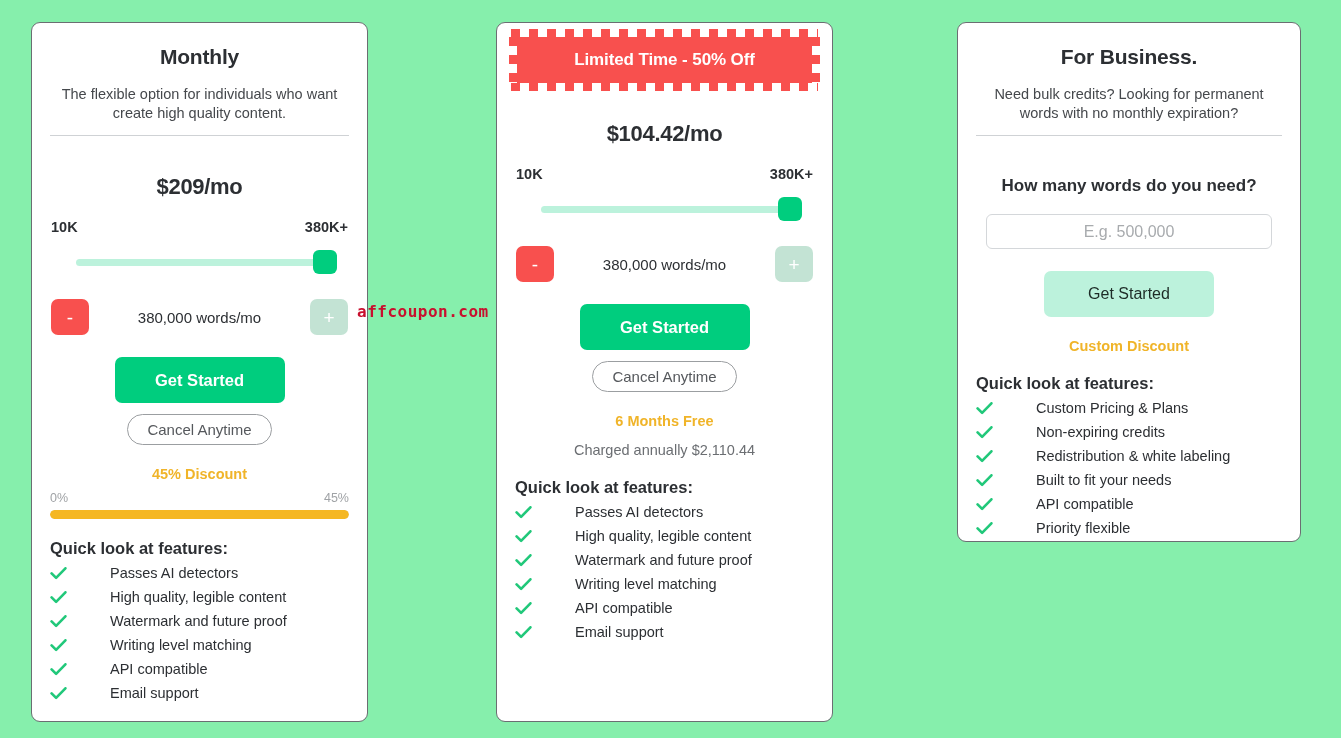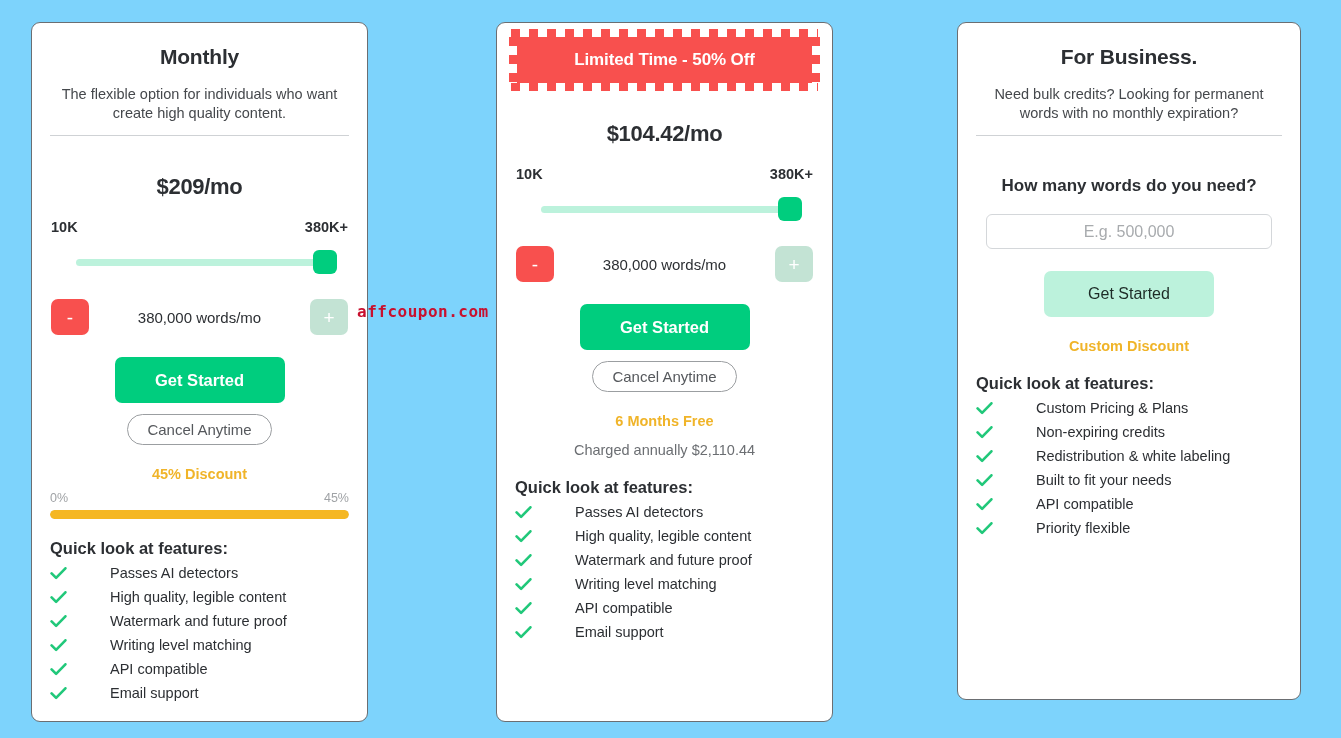--- a/index.html
+++ b/index.html
@@ -9,35 +9,35 @@
     width: 1341px;
     height: 738px;
     overflow: hidden;
     font-family: "Liberation Sans", sans-serif;
     -webkit-font-smoothing: antialiased;
   }
   .stage {
     position: relative;
     width: 1341px;
     height: 738px;
-    background: #7dd3fc;
+    background: #86efac;
   }
 
   
   .card {
     position: absolute;
     background: #ffffff;
     border: 1.5px solid #6b6e72;
     border-radius: 9px;
     box-sizing: border-box;
     padding: 0 18px;
   }
   #card-monthly  { left: 31px;  top: 22px;  width: 337px; height: 700px; }
   #card-yearly   { left: 496px; top: 22px;  width: 337px; height: 700px; }
-  #card-business { left: 957px; top: 22px;  width: 344px; height: 678px; }
+  #card-business { left: 957px; top: 22px;  width: 344px; height: 520px; }
 
   .plan-title {
     text-align: center;
     font-size: 21px;
     font-weight: bold;
     color: #2c2f33;
     margin-top: 22px;
     letter-spacing: -0.2px;
   }
   .plan-sub {

